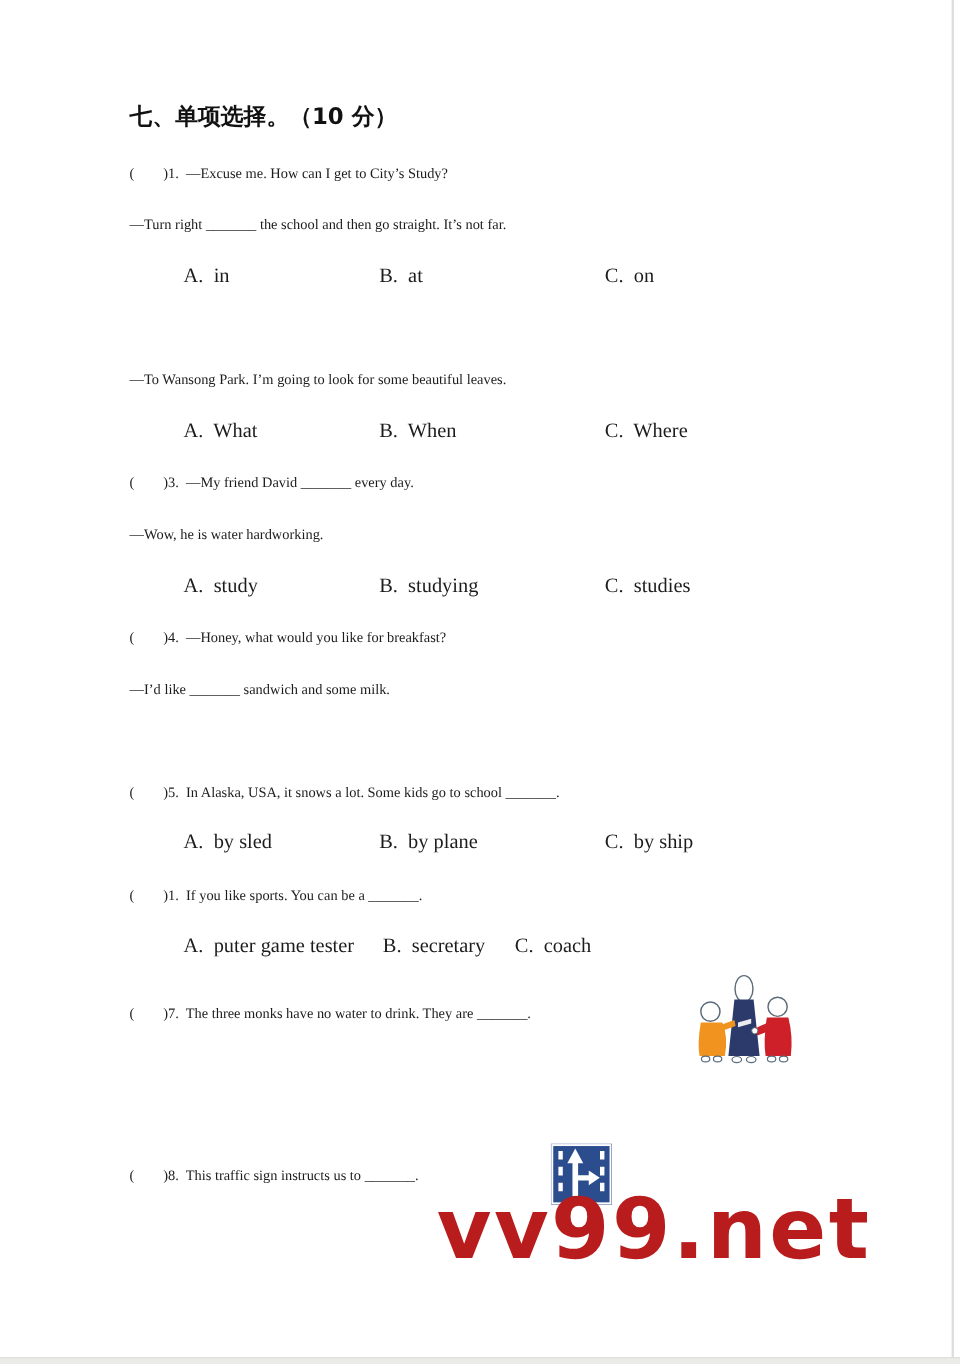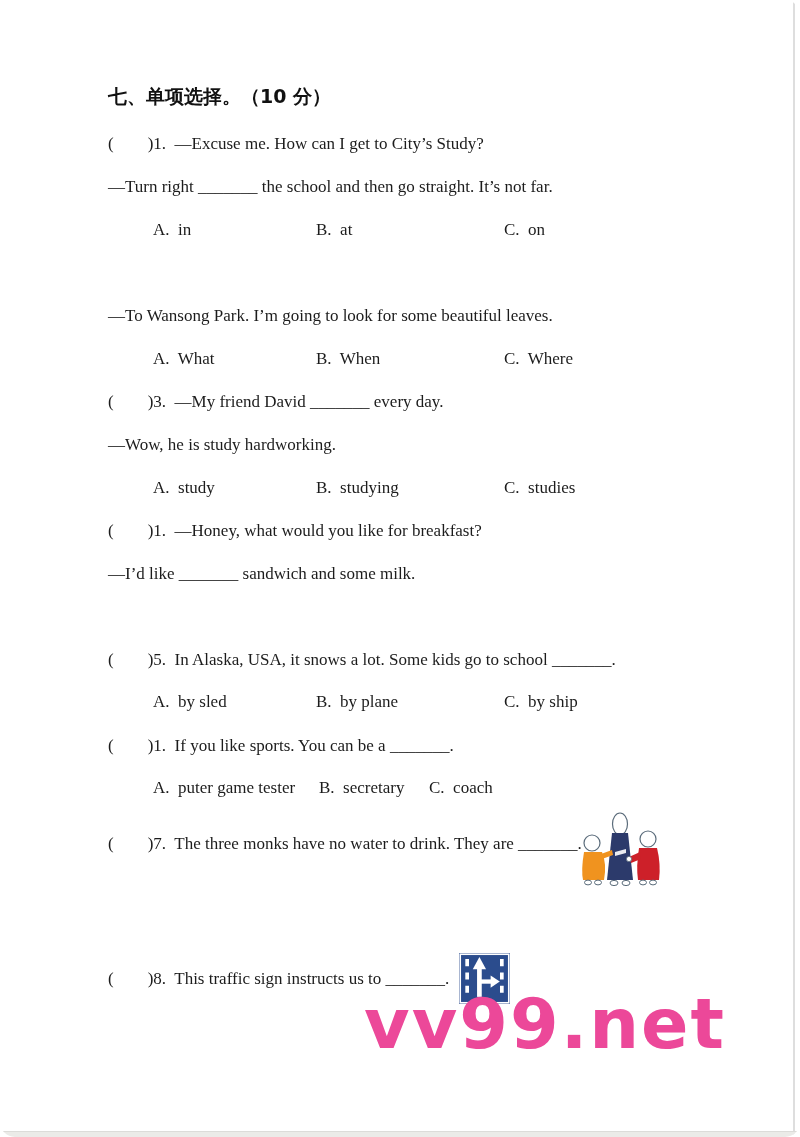--- a/index.html
+++ b/index.html
@@ -3,49 +3,48 @@
 <meta charset="utf-8">
 <style>
   html,body{margin:0;padding:0;background:#fff;}
   .page{
     position:relative;
     width:800px;height:1137px;
     background:#ffffff;
     overflow:hidden;
     font-family:"Liberation Serif","DejaVu Serif",serif;
     color:#1c1c1c;
-    border-radius:15px;
   }
   .title{
     position:absolute;left:108px;top:84px;
     font-size:19px;font-weight:bold;color:#111;
     font-family:"DejaVu Sans","Liberation Sans",sans-serif;
     white-space:pre;
   }
   .line{
     position:absolute;left:108px;
-    font-size:17px;line-height:22px;
+    font-size:12px;line-height:22px;
     white-space:pre;
   }
   .optrow{position:absolute;left:16px;top:0;width:100%;height:22px;}
   .opt{
     position:absolute;top:0;
     font-size:17px;line-height:22px;white-space:pre;
     font-family:"Liberation Serif","DejaVu Serif",serif;color:#1c1c1c;
   }
   .col-a{left:137px}
   .col-b{left:300px}
   .col-c{left:488px}
   .tight .col-b{left:303px}
   .tight .col-c{left:413px}
   .watermark{
     position:absolute;left:364px;top:983px;
     font-family:"DejaVu Sans","Liberation Sans",sans-serif;
     font-weight:bold;font-size:70px;letter-spacing:2px;
-    color:#ec4899;user-select:none;
+    color:#b91c1c;user-select:none;
   }
   .monks{position:absolute;left:579px;top:812px;width:84px;height:82px;}
   .sign{position:absolute;left:459px;top:953px;width:51px;height:51px;}
   .page-edge-right{
     position:absolute;top:0;left:793px;width:2px;height:1137px;
     background:#dedede;
   }
   .page-edge-bottom{
     position:absolute;left:0;top:1131px;width:800px;height:6px;
     background:#ebebe8;border-top:1px solid #dcdcd9;box-sizing:border-box;
@@ -67,28 +66,28 @@
   </div>
 
   <div class="line" style="top:305px">—To Wansong Park. I’m going to look for some beautiful leaves.</div>
   <div class="optrow" style="top:348px">
     <span class="opt col-a">A.  What</span>
     <span class="opt col-b">B.  When</span>
     <span class="opt col-c">C.  Where</span>
   </div>
 
   <div class="line" style="top:391px">(        )3.  —My friend David _______ every day.</div>
-  <div class="line" style="top:434px">—Wow, he is study hardworking.</div>
+  <div class="line" style="top:434px">—Wow, he is water hardworking.</div>
   <div class="optrow" style="top:477px">
     <span class="opt col-a">A.  study</span>
     <span class="opt col-b">B.  studying</span>
     <span class="opt col-c">C.  studies</span>
   </div>
 
-  <div class="line" style="top:520px">(        )1.  —Honey, what would you like for breakfast?</div>
+  <div class="line" style="top:520px">(        )4.  —Honey, what would you like for breakfast?</div>
   <div class="line" style="top:563px">—I’d like _______ sandwich and some milk.</div>
 
   <div class="line" style="top:649px">(        )5.  In Alaska, USA, it snows a lot. Some kids go to school _______.</div>
   <div class="optrow" style="top:691px">
     <span class="opt col-a">A.  by sled</span>
     <span class="opt col-b">B.  by plane</span>
     <span class="opt col-c">C.  by ship</span>
   </div>
 
   <div class="line" style="top:735px">(        )1.  If you like sports. You can be a _______.</div>

